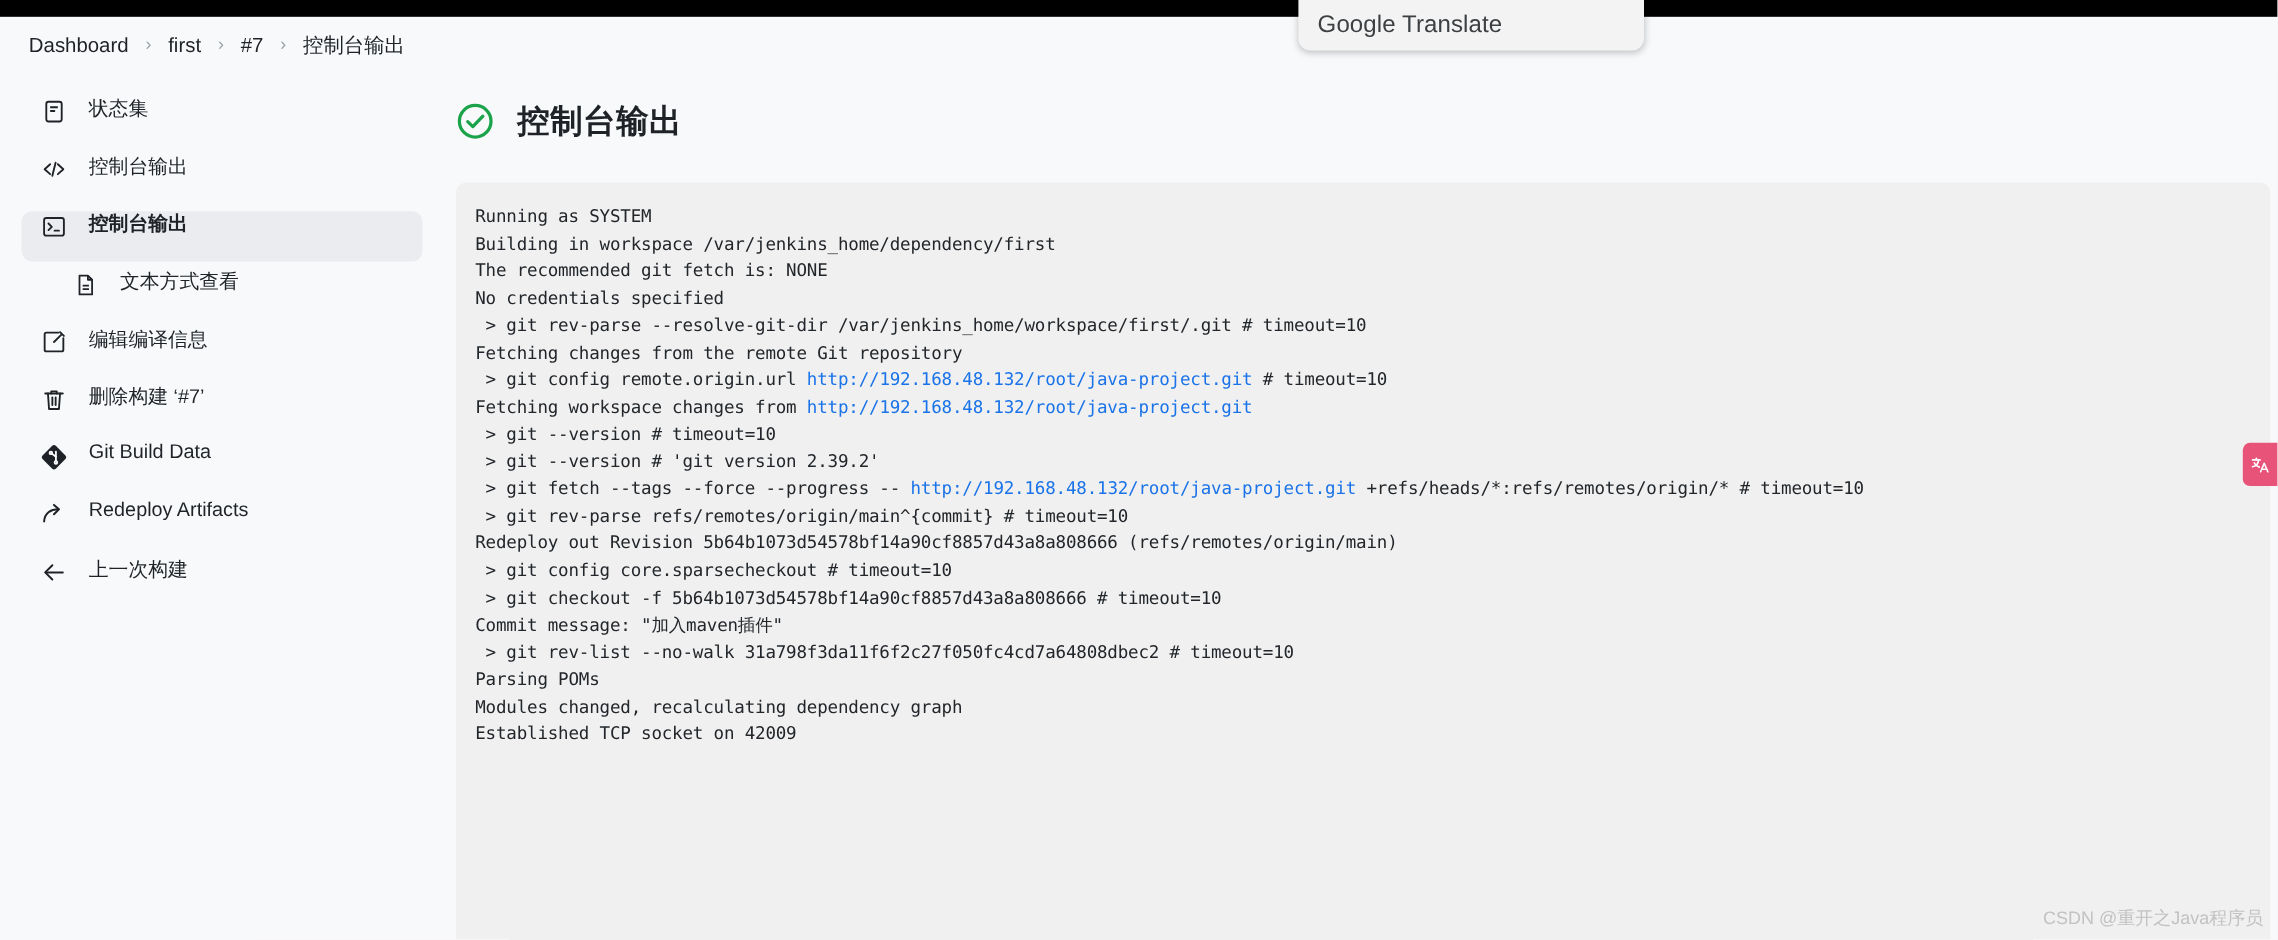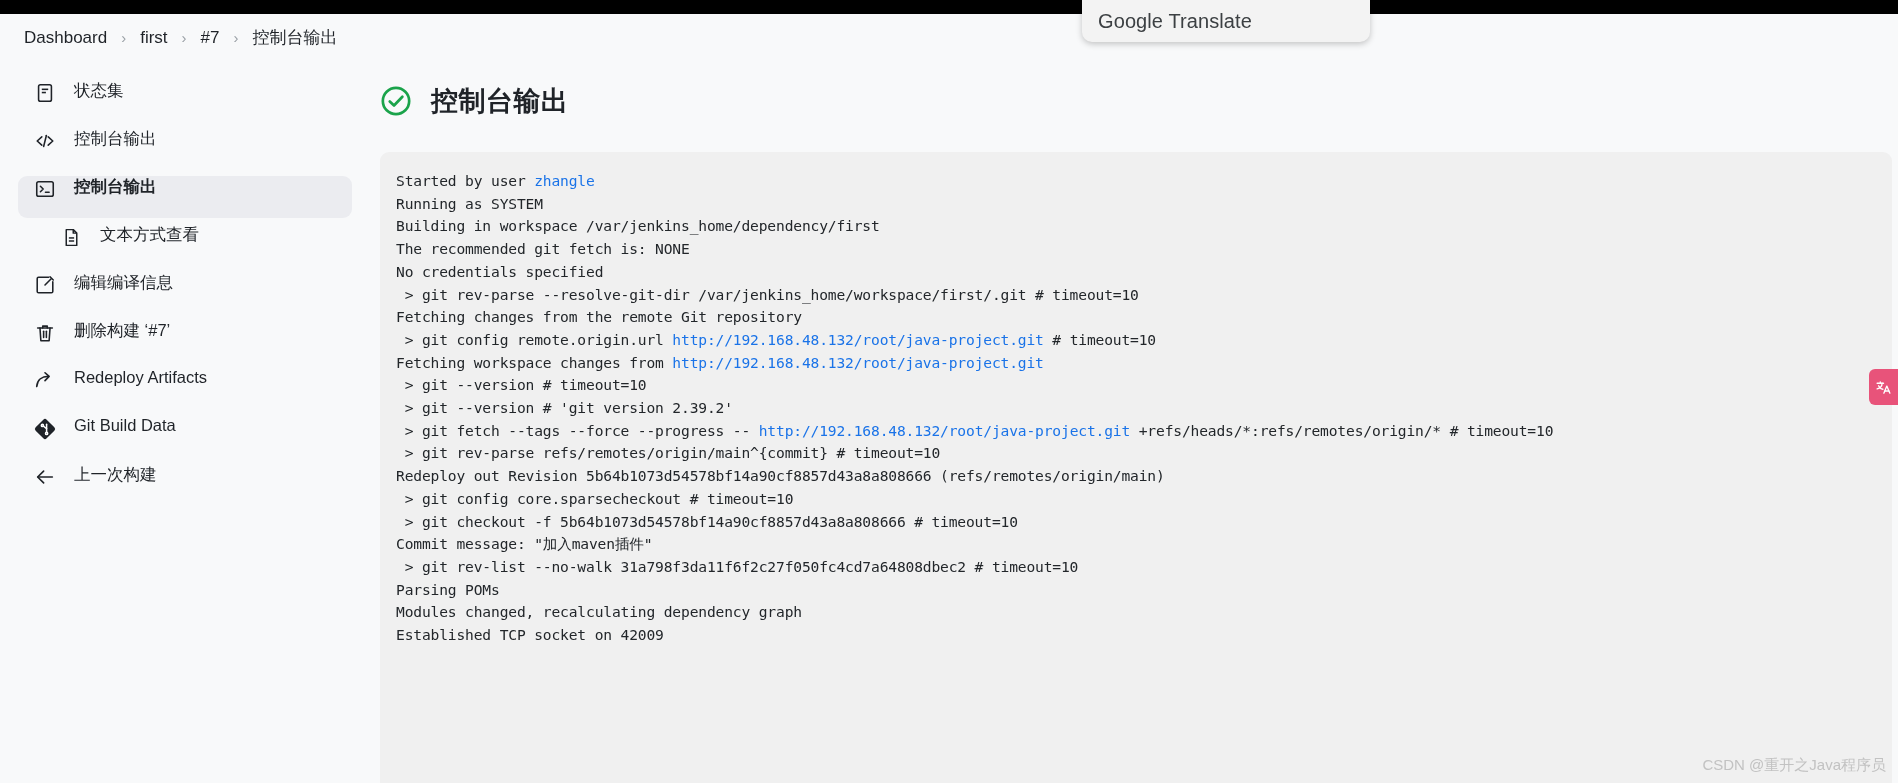--- a/index.html
+++ b/index.html
@@ -301,43 +301,43 @@
           <path d="M9.5 6.5 V4.5 h5 v2"></path>
           <line x1="10.5" y1="10" x2="10.5" y2="17"></line>
           <line x1="13.5" y1="10" x2="13.5" y2="17"></line>
         </svg>
       </span>
       <span class="side-label">删除构建 ‘#7’</span>
     </div>
 
     <div class="side-item">
       <span class="side-icon">
-        <svg width="24" height="22" viewBox="0 0 24 24" fill="none" stroke="#1f2328" stroke-width="1.8" stroke-linecap="round" stroke-linejoin="round">
-          <path d="M3 18 C3.5 10.5 9 7 15.5 7"></path>
-          <polyline points="12,3 16.5,7 12,11.5"></polyline>
-        </svg>
-      </span>
-      <span class="side-label">Redeploy Artifacts</span>
-    </div>
-
-    <div class="side-item">
-      <span class="side-icon">
         <svg width="24" height="24" viewBox="0 0 24 24">
           <rect x="4.2" y="4.2" width="15.6" height="15.6" rx="2.4" transform="rotate(45 12 12)" fill="#1f2328"></rect>
           <g fill="none" stroke="#ffffff" stroke-width="1.5" stroke-linecap="round">
             <line x1="13.6" y1="7.3" x2="13.6" y2="15.2"></line>
             <circle cx="13.6" cy="16.4" r="1.1"></circle>
             <path d="M13.6 11.6 L10.2 9"></path>
             <circle cx="9.4" cy="8.4" r="1.1"></circle>
           </g>
         </svg>
       </span>
       <span class="side-label">Git Build Data</span>
     </div>
 
+    <div class="side-item">
+      <span class="side-icon">
+        <svg width="24" height="22" viewBox="0 0 24 24" fill="none" stroke="#1f2328" stroke-width="1.8" stroke-linecap="round" stroke-linejoin="round">
+          <path d="M3 18 C3.5 10.5 9 7 15.5 7"></path>
+          <polyline points="12,3 16.5,7 12,11.5"></polyline>
+        </svg>
+      </span>
+      <span class="side-label">Redeploy Artifacts</span>
+    </div>
+
 
     <div class="side-item">
       <span class="side-icon">
         <svg width="24" height="22" viewBox="0 0 24 24" fill="none" stroke="#1f2328" stroke-width="1.8" stroke-linecap="round" stroke-linejoin="round">
           <line x1="20" y1="12" x2="4.5" y2="12"></line>
           <polyline points="10.5,5.5 4,12 10.5,18.5"></polyline>
         </svg>
       </span>
       <span class="side-label">上一次构建</span>
     </div>
@@ -350,21 +350,20 @@
       <span class="status-ok">
         <svg width="34" height="34" viewBox="0 0 24 24" fill="none" stroke="#1aa34a" stroke-width="1.9" stroke-linecap="round" stroke-linejoin="round">
           <circle cx="12" cy="12" r="9.3"></circle>
           <polyline points="7.6,12.3 10.6,15.2 16.5,9"></polyline>
         </svg>
       </span>
       <span class="page-title">控制台输出</span>
     </div>
 
     <div class="console" id="console-output">
-        <div class="console-line"><span>Started by user </span><span class="lnk" style="color: rgb(26, 115, 232);">zhangle</span></div>
         <div class="console-line"><span>Running as SYSTEM</span></div>
         <div class="console-line"><span>Building in workspace /var/jenkins_home/dependency/first</span></div>
         <div class="console-line"><span>The recommended git fetch is: NONE</span></div>
         <div class="console-line"><span>No credentials specified</span></div>
         <div class="console-line"><span> &gt; git rev-parse --resolve-git-dir /var/jenkins_home/workspace/first/.git # timeout=10</span></div>
         <div class="console-line"><span>Fetching changes from the remote Git repository</span></div>
         <div class="console-line"><span> &gt; git config remote.origin.url </span><span class="lnk" style="color: rgb(26, 115, 232);">http://192.168.48.132/root/java-project.git</span><span> # timeout=10</span></div>
         <div class="console-line"><span>Fetching workspace changes from </span><span class="lnk" style="color: rgb(26, 115, 232);">http://192.168.48.132/root/java-project.git</span></div>
         <div class="console-line"><span> &gt; git --version # timeout=10</span></div>
         <div class="console-line"><span> &gt; git --version # 'git version 2.39.2'</span></div>

